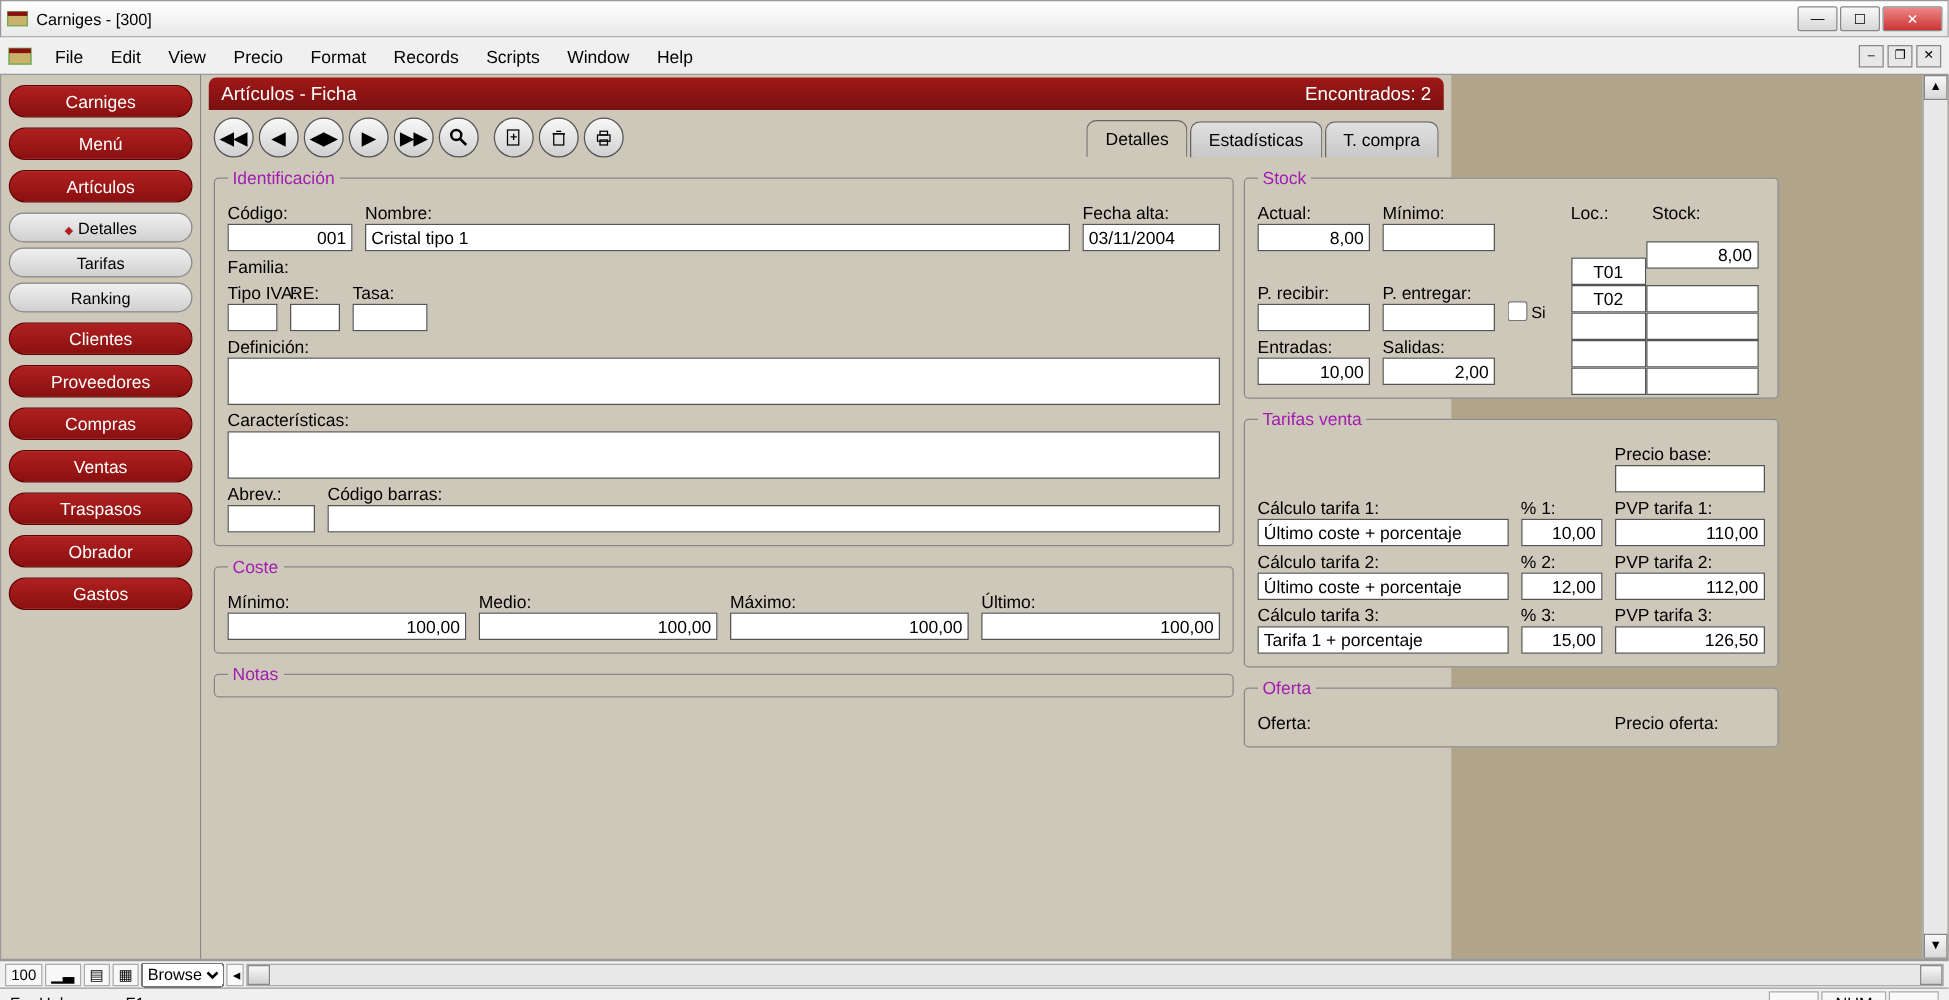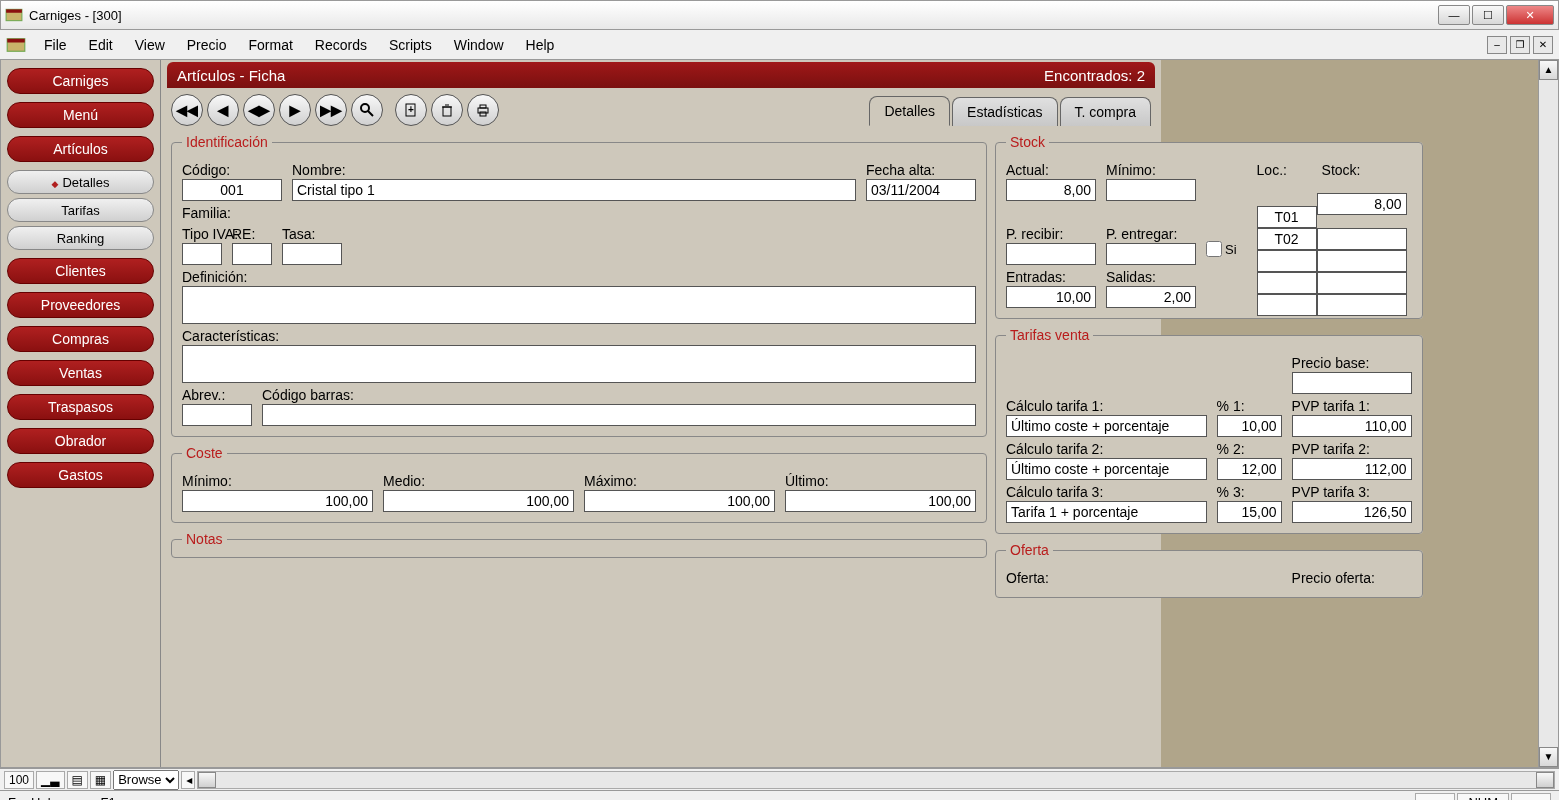--- a/index.html
+++ b/index.html
@@ -44,21 +44,21 @@
 .tb-btn { width: 32px; height: 32px; border: 1px solid #555; border-radius: 16px; background: linear-gradient(#f8f8f8,#d0d0d0); margin-right: 4px; display: flex; align-items: center; justify-content: center; font-size: 14px; font-weight: bold; }
 .tabs { margin-left: auto; display: flex; align-items: flex-end; }
 .tab { padding: 6px 14px; border: 1px solid #666; border-bottom: none; background: linear-gradient(#e0e0e0,#c8c8c8); border-radius: 8px 8px 0 0; margin-left: 2px; font-size: 14px; position: relative; top: 1px;}
 .tab.active { background: #cec8bb; border-bottom: 1px solid #cec8bb; }
 
 
 .content { display: flex; gap: 8px; padding: 0 10px 10px 10px; }
 .col { flex: 1; }
 
 fieldset { border: 1px solid #888; border-radius: 4px; padding: 8px 10px 10px 10px; margin-top: 8px; background: #cec8bb; }
-legend { color: #b91c1c; font-size: 14px; padding: 0 4px; }
+legend { color: #a21caf; font-size: 14px; padding: 0 4px; }
 
 .row { display: flex; gap: 10px; margin-top: 4px; }
 .fld { display: flex; flex-direction: column; }
 .lbl { font-size: 14px; color: #000; margin-bottom: 1px; white-space: nowrap; }
 input[type=text] { height: 22px; border: 1px solid #555; background: #fff; font-size: 14px; padding: 0 4px; }
 textarea { border: 1px solid #555; background: #fff; font-size: 14px; resize: none; padding: 2px 4px; }
 .ta-right { text-align: right; }
 .chk { display: flex; align-items: center; gap: 3px; margin-top: 20px;}
 .chk input { width: 16px; height: 16px; }
 
@@ -184,21 +184,21 @@
     </div>
 
     <div class="content">
 
       <div class="col">
         <fieldset>
           <legend>Identificación</legend>
           <div class="row">
             <div class="fld" style="width:100px">
                 <span class="lbl">Código:</span>
-                <input type="text" class="ta-right" style="text-align: center;" value="001">
+                <input type="text" class="ta-right" style="" value="001">
               </div>
             <div class="fld" style="flex:1">
                 <span class="lbl">Nombre:</span>
                 <input type="text" value="Cristal tipo 1" style="">
               </div>
             <div class="fld" style="width:110px">
                 <span class="lbl">Fecha alta:</span>
                 <input type="text" value="03/11/2004" style="">
               </div>
           </div>

